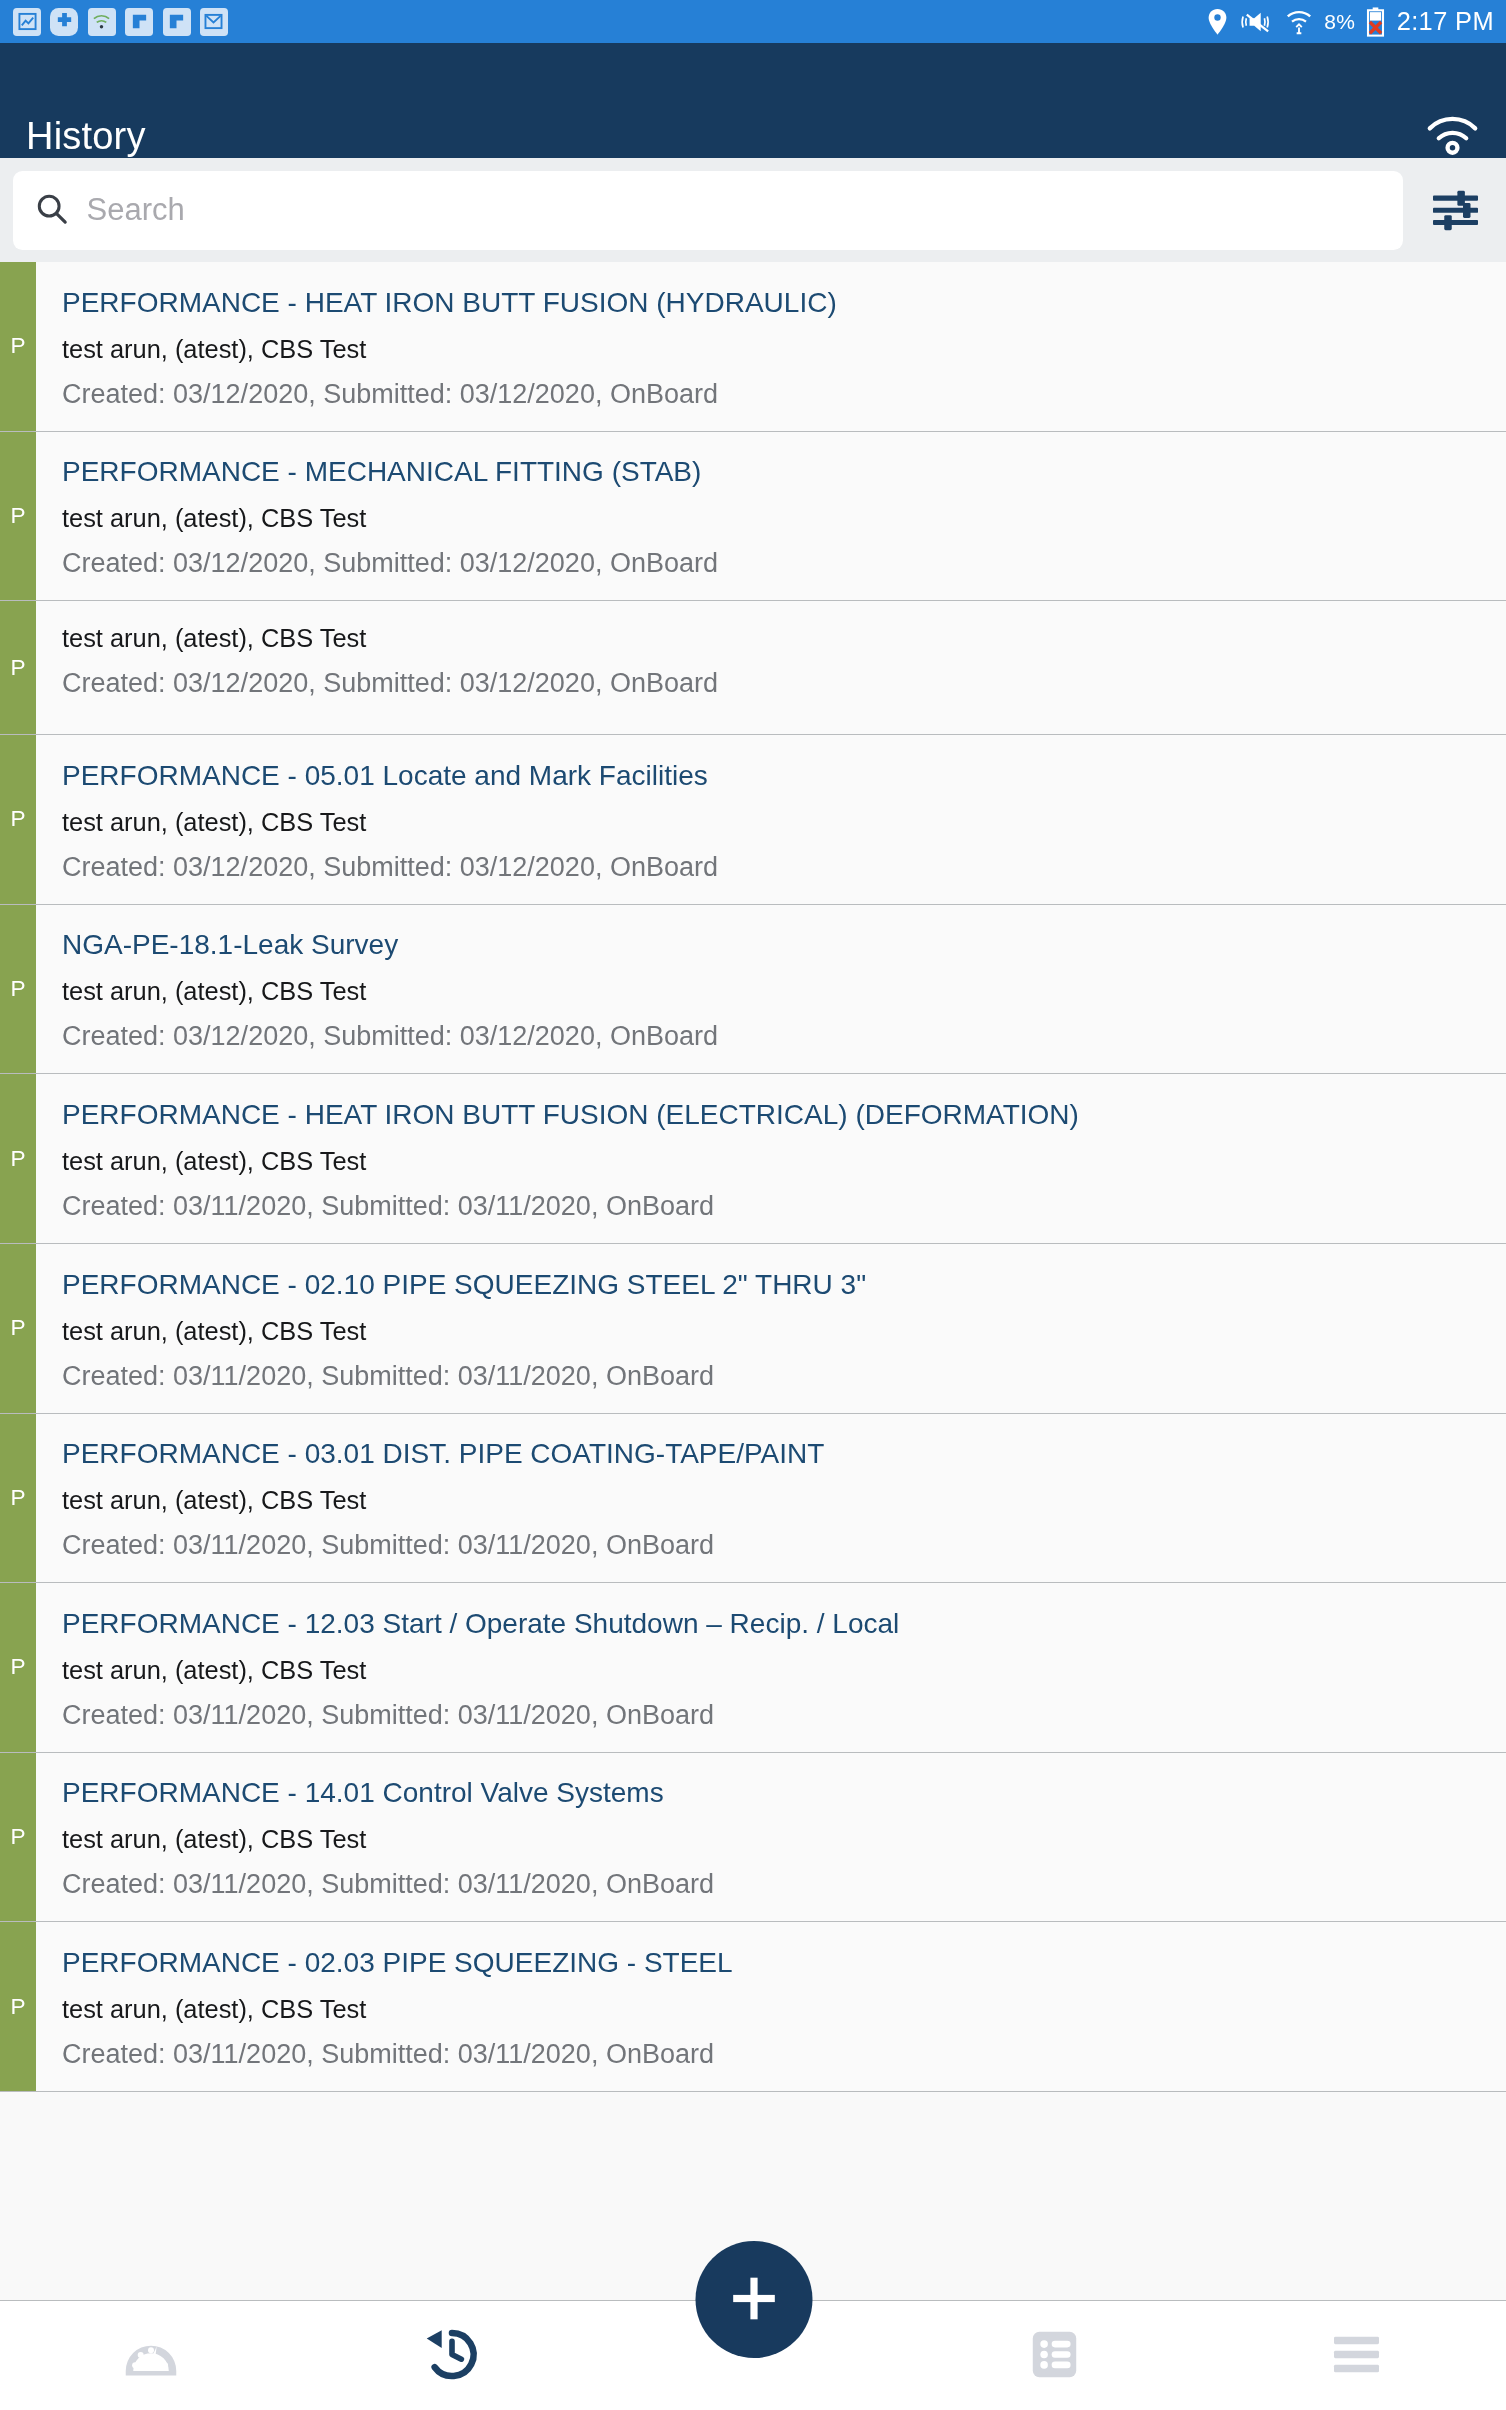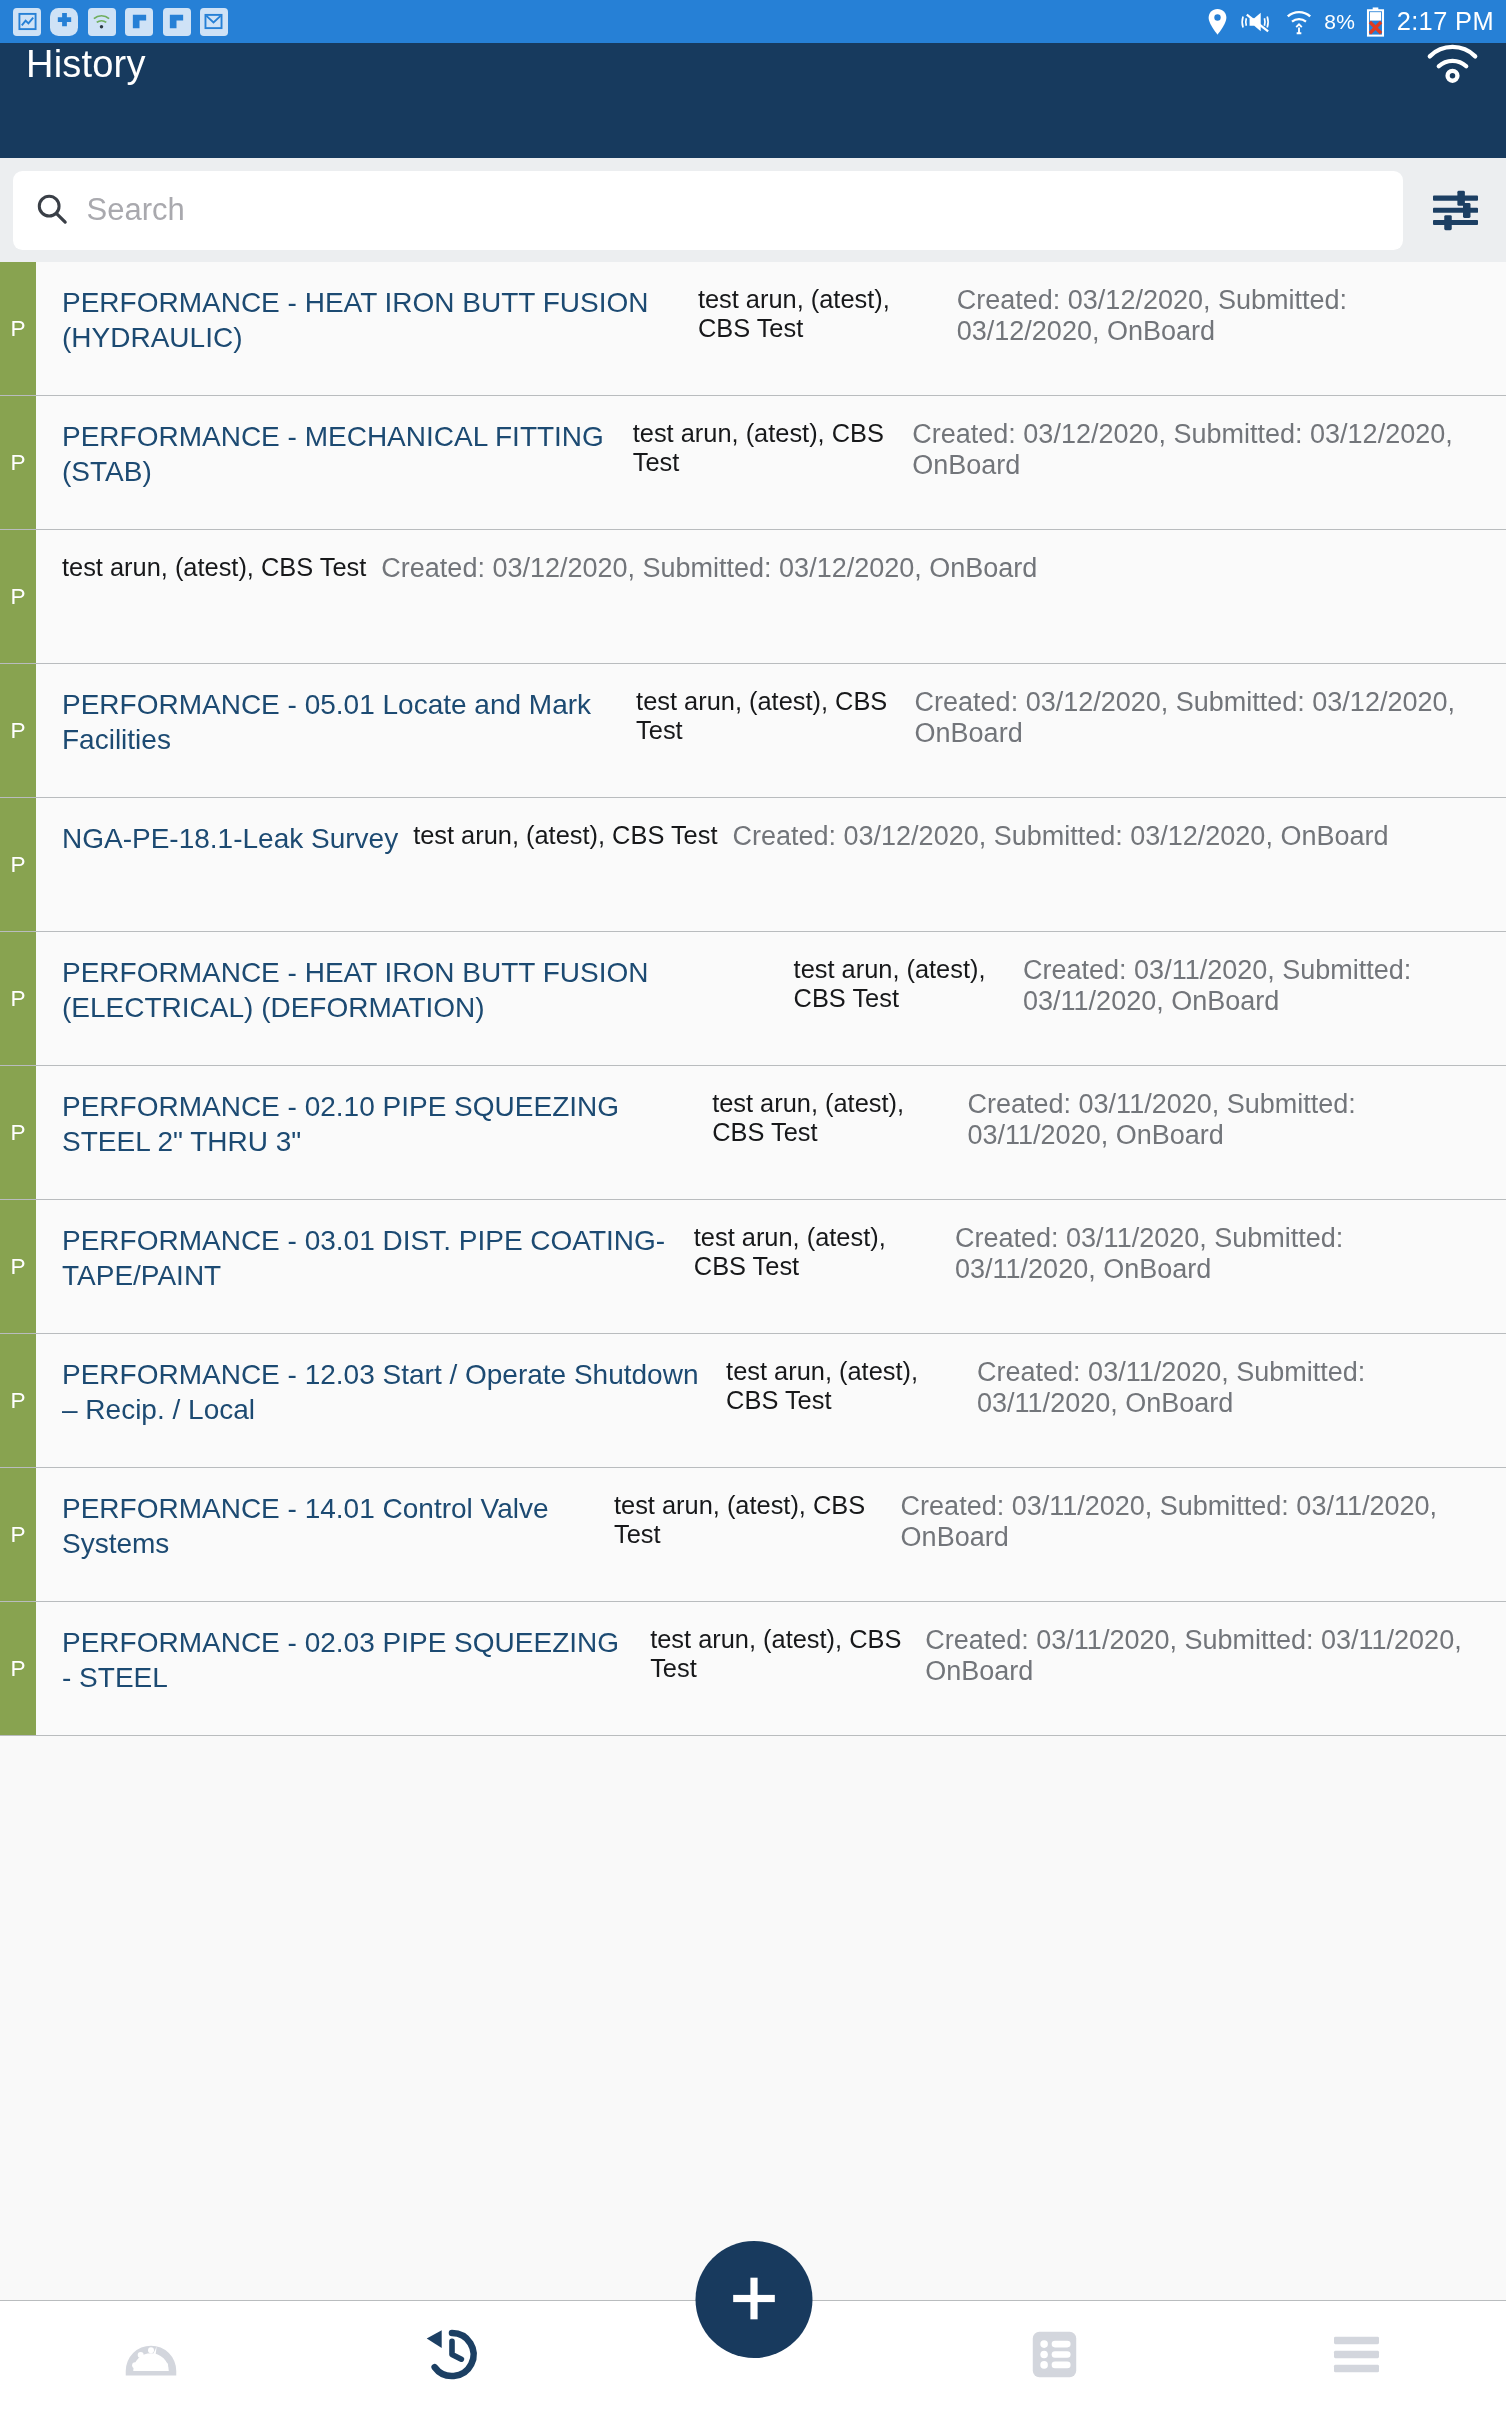--- a/index.html
+++ b/index.html
@@ -41,21 +41,21 @@
   .sb-badge.round { border-radius: 8.5px; }
   .sb-pct { font-size: 21px; letter-spacing: 0.2px; color: #ffffff; }
   .sb-time { font-size: 25.4px; color: #ffffff; letter-spacing: 0.4px; }
 
   
   .appbar {
     height: 115px;
     flex: 0 0 115px;
     background: #173a5e;
     display: flex;
-    align-items: flex-start;
+    align-items: flex-end;
     padding: 0 28px 0 26px;
   }
   .appbar-title {
     color: #ffffff;
     font-size: 38px;
     font-weight: 400;
     letter-spacing: 0.2px;
   }
   .appbar-actions { margin-left: auto; display: flex; align-items: center; }
 
@@ -111,21 +111,21 @@
     display: flex;
     align-items: center;
     justify-content: center;
     color: #ffffff;
     font-size: 22.6px;
   }
   .row-body {
     flex: 1;
     padding: 22.6px 24.5px 21px 26px;
     display: flex;
-    flex-direction: row;
+    flex-direction: column;
     gap: 15px;
     min-width: 0;
   }
   .row-title {
     color: #1c4a72;
     font-size: 28px;
     line-height: 1.25;
     font-weight: 400;
   }
   .row-sub {

